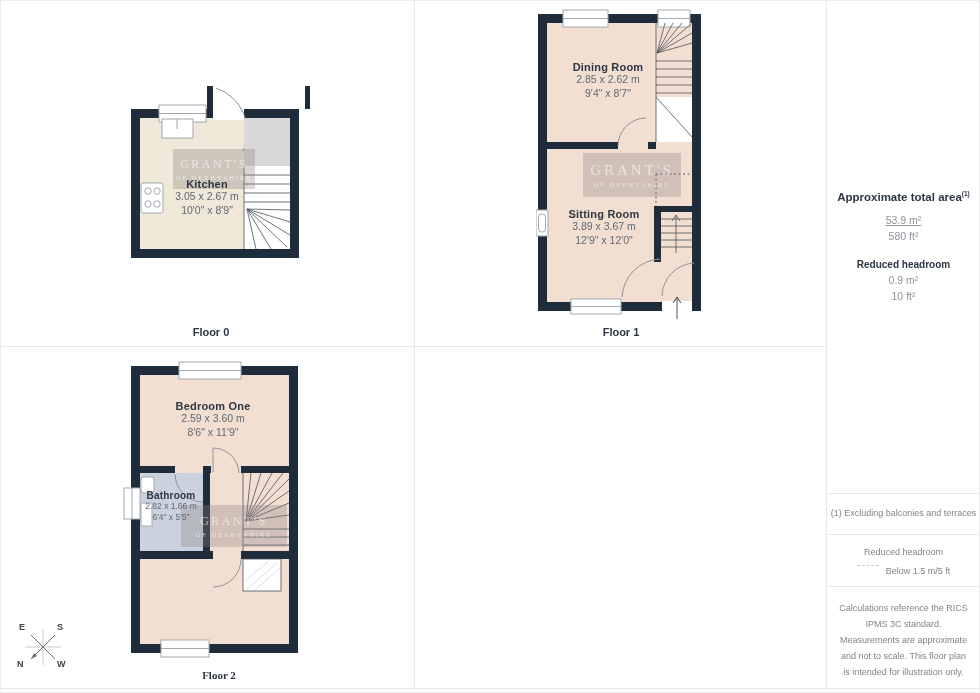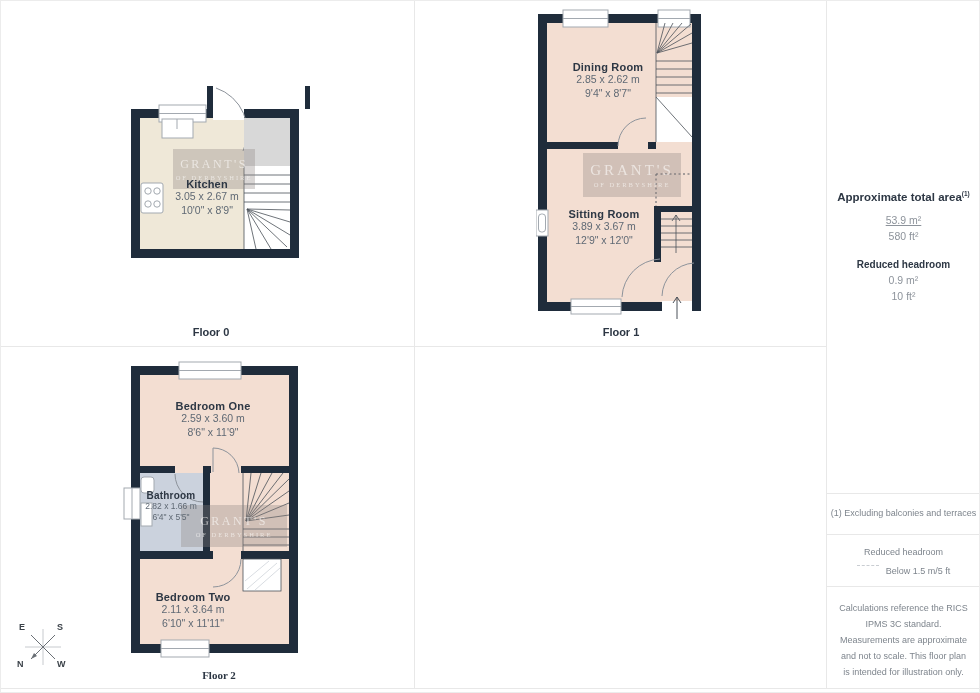--- a/index.html
+++ b/index.html
@@ -225,25 +225,20 @@
   <div class="room-label" style="left:142px;top:399px;">
     <div class="room-name">Bedroom One</div>
     <div class="room-dim">2.59 x 3.60 m</div>
     <div class="room-dim">8'6" x 11'9"</div>
   </div>
   <div class="room-label small" style="left:120px;top:489px;">
     <div class="room-name">Bathroom</div>
     <div class="room-dim">2.82 x 1.66 m</div>
     <div class="room-dim">6'4" x 5'5"</div>
   </div>
-  <div class="room-label" style="left:122px;top:590px;">
-    <div class="room-name">Bedroom Two</div>
-    <div class="room-dim">2.11 x 3.64 m</div>
-    <div class="room-dim">6'10" x 11'11"</div>
-  </div>
   <div class="floor-label" style="left:168px;top:668px;font-family:Liberation Serif, serif;">Floor 2</div>
 
   <div class="compass">
     <svg viewBox="0 0 64 64" width="64" height="64">
       <line x1="32" y1="14" x2="32" y2="50" stroke="#b9bdc2" stroke-width="0.8"></line>
       <line x1="14" y1="32" x2="50" y2="32" stroke="#b9bdc2" stroke-width="0.8"></line>
       <line x1="20" y1="20" x2="44" y2="44" stroke="#6b7076" stroke-width="1"></line>
       <line x1="44" y1="20" x2="20" y2="44" stroke="#6b7076" stroke-width="1"></line>
       <polygon points="20,44 26,41 23,38" fill="#6b7076"></polygon>
     </svg>

